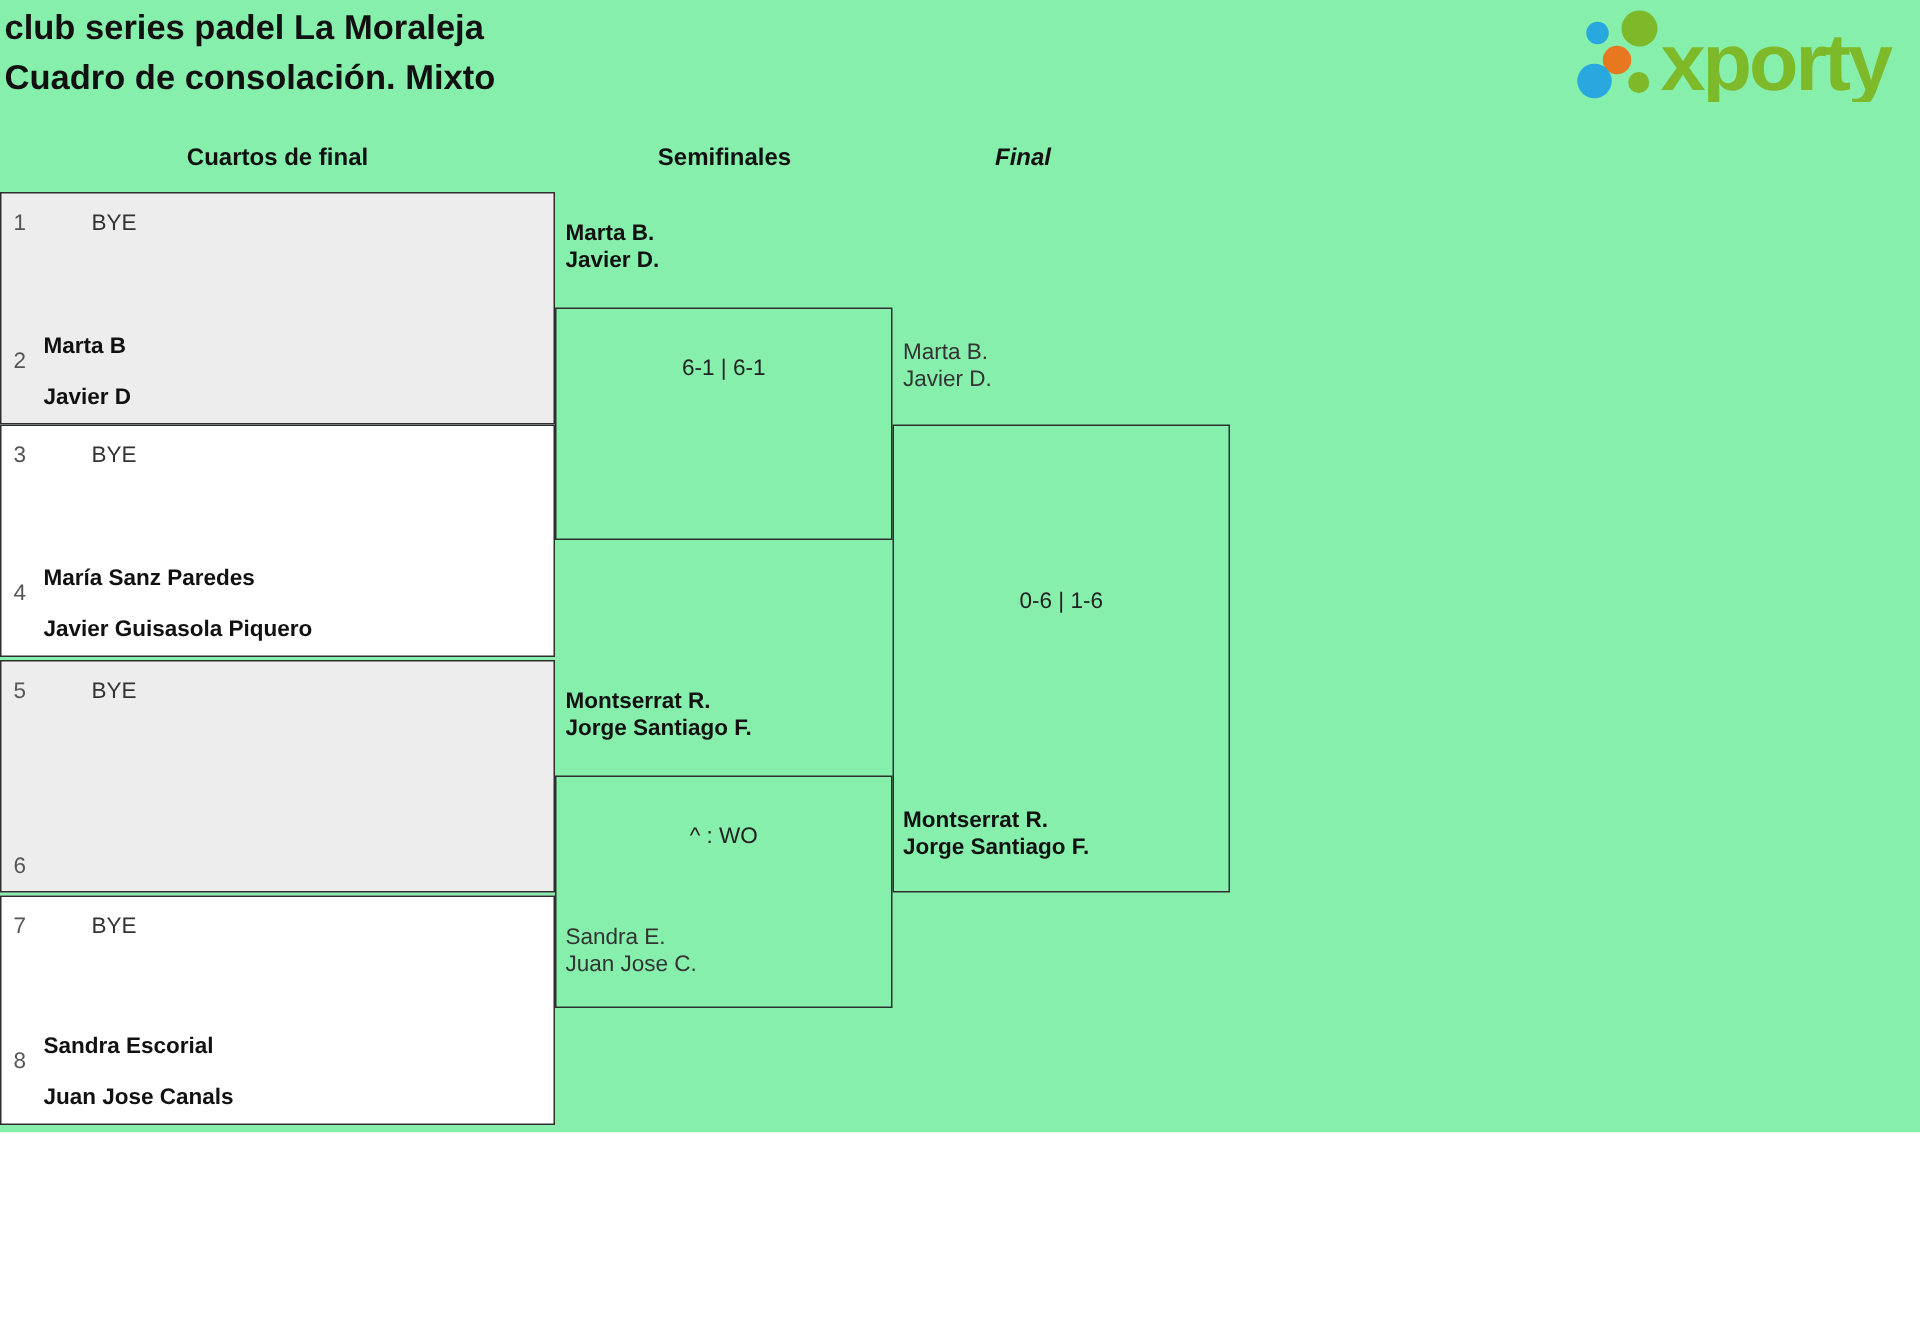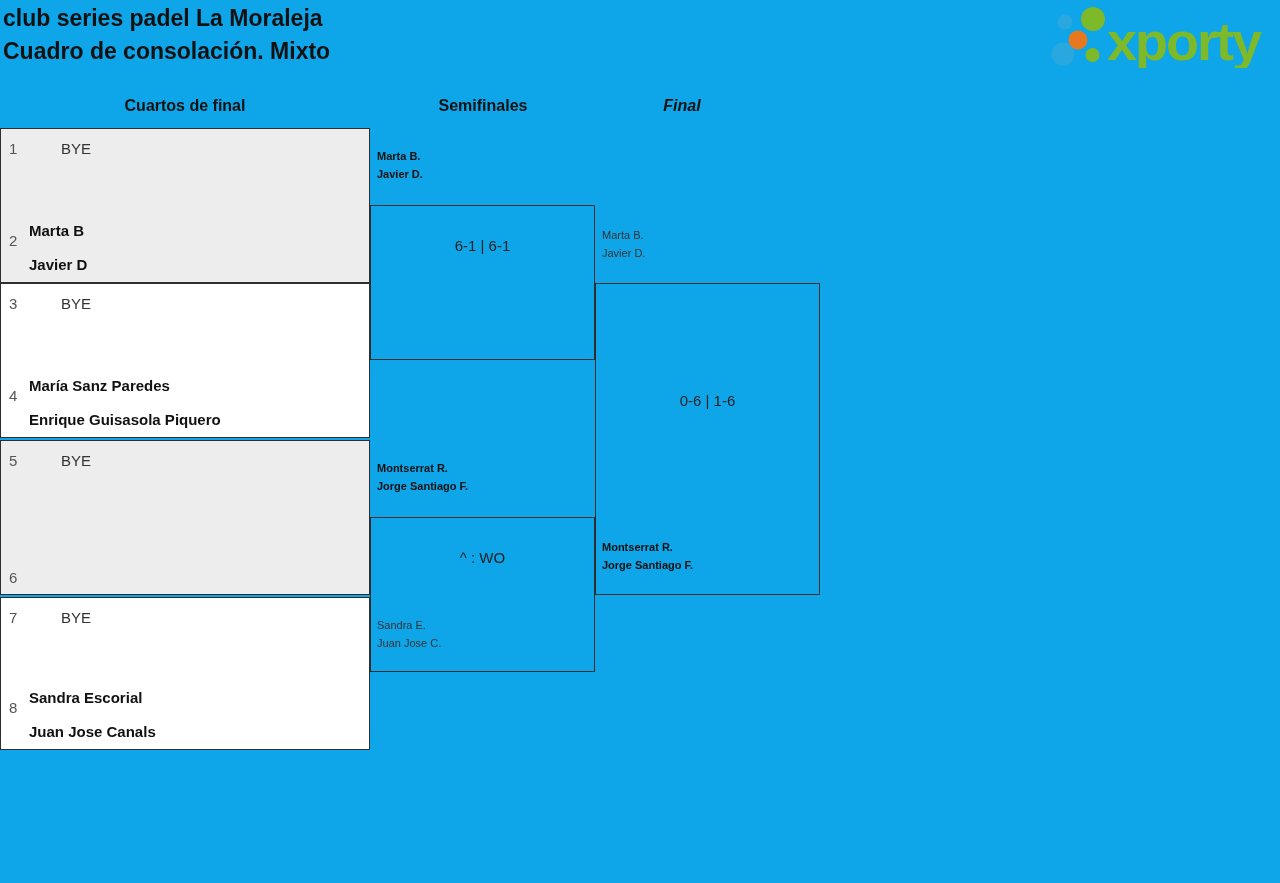--- a/index.html
+++ b/index.html
@@ -1,17 +1,17 @@
 <!DOCTYPE html>
 <html><head>
 <meta charset="utf-8">
 <style>
   html,body{margin:0;padding:0;background:#fff;}
   #page{
-    position:relative;width:1280px;height:883px;background:#0ea5e9;overflow:hidden;
+    position:relative;width:1280px;height:755px;background:#86efac;overflow:hidden;
     font-family:"Liberation Sans",sans-serif;color:#111;
   }
   
   .title-block{position:absolute;left:3px;top:2px;}
   .title-line{font-size:23px;font-weight:700;line-height:33px;color:#111;white-space:nowrap;}
   .logo{position:absolute;right:3px;top:2px;width:230px;height:66px;cursor:pointer;}
   
   .round-header{position:absolute;top:97px;width:200px;text-align:center;
     font-size:16px;font-weight:700;color:#111;}
   .rh-1{left:85px;} .rh-2{left:383px;} .rh-3{left:582px;font-style:italic;}
@@ -31,21 +31,21 @@
   .bye{font-size:15px;color:#333;margin-left:32px;}
   .team-lines{display:flex;flex-direction:column;}
   .team-lines .line{font-size:15px;font-weight:700;color:#111;line-height:18px;white-space:nowrap;margin-top:16px;}
   
   .round-box{position:absolute;border:1px solid #2e2e2e;background:transparent;box-sizing:border-box;}
   .sf1-box{left:370px;top:205px;width:225px;height:155px;}
   .sf2-box{left:370px;top:517px;width:225px;height:155px;}
   .final-box{left:595px;top:283px;width:225px;height:312px;}
   
   .adv-team{position:absolute;display:flex;flex-direction:column;}
-  .adv-team .line{font-size:11px;line-height:18px;white-space:nowrap;}
+  .adv-team .line{font-size:15px;line-height:18px;white-space:nowrap;}
   .adv-team.winner .line{font-weight:700;color:#111;}
   .adv-team.loser .line{font-weight:400;color:#333;}
   .score{position:absolute;width:225px;text-align:center;font-size:15px;color:#222;}
   .sf1-team1{left:377px;top:147px;}
   .sf1-score{left:370px;top:237px;}
   .sf1-team2{left:377px;top:304px;}
   .sf2-team1{left:377px;top:459px;}
   .sf2-score{left:370px;top:549px;}
   .sf2-team2{left:377px;top:616px;}
   .final-team1{left:602px;top:226px;}
@@ -91,21 +91,21 @@
 
   <div class="match-box plain qf2">
     <div class="slot-row slot-top">
       <span class="seed">3</span>
       <span class="bye">BYE</span>
     </div>
     <div class="slot-row slot-bottom">
       <span class="seed">4</span>
       <span class="team-lines">
         <span class="line">María Sanz Paredes</span>
-        <span class="line">Enrique Guisasola Piquero</span>
+        <span class="line">Javier Guisasola Piquero</span>
       </span>
     </div>
   </div>
 
   <div class="match-box shaded qf3">
     <div class="slot-row slot-top">
       <span class="seed">5</span>
       <span class="bye">BYE</span>
     </div>
     <div class="slot-row slot-bottom">

